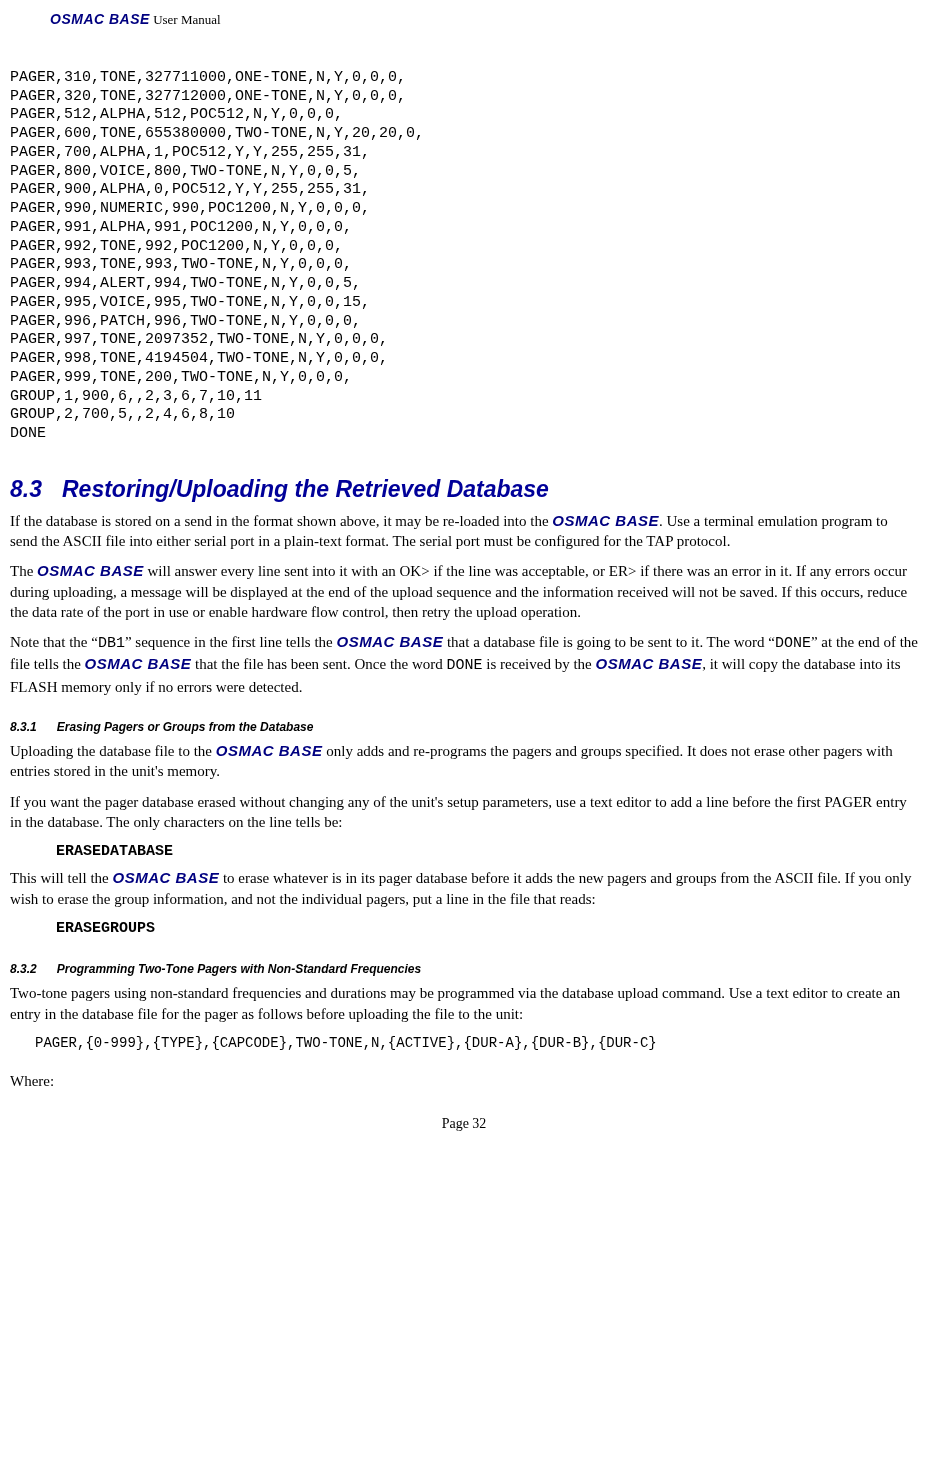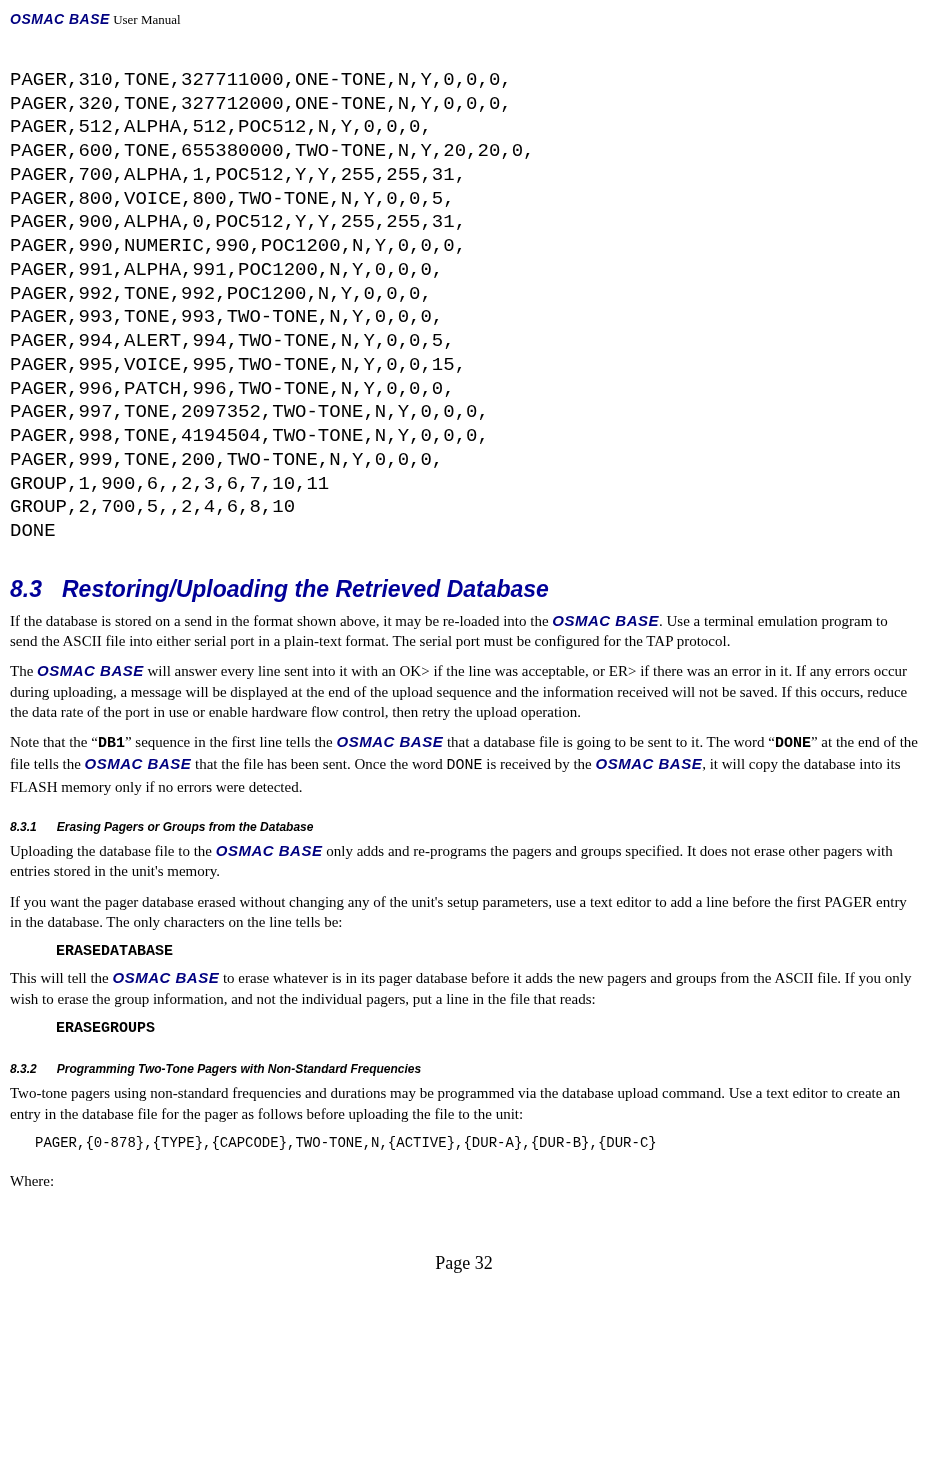--- a/index.html
+++ b/index.html
@@ -7,39 +7,40 @@
     max-width: 938px;
     margin: 0;
     padding: 10px 20px 20px 10px;
     color: #000;
     font-size: 15px;
     line-height: 1.35;
   }
   .header-title {
     font-size: 13px;
     margin-bottom: 40px;
+    margin-left: 40px;
   }
   .brand {
     font-family: Impact, 'Arial Black', sans-serif;
     font-weight: bold;
     font-style: italic;
     color: #000080;
     letter-spacing: 0.5px;
     font-size: 14px;
   }
   .brand-inline {
     font-family: Impact, 'Arial Black', sans-serif;
     font-weight: bold;
     font-style: italic;
     color: #000080;
     letter-spacing: 0.5px;
   }
   .code-block {
     font-family: 'Courier New', Courier, monospace;
-    font-size: 19px;
+    font-size: 15px;
     white-space: pre;
     margin: 10px 0 30px 0;
     line-height: 1.25;
   }
   h2.section {
     color: #000099;
     font-family: Arial, Helvetica, sans-serif;
     font-style: italic;
     font-weight: bold;
     font-size: 23px;
@@ -61,40 +62,40 @@
     margin-right: 20px;
   }
   p {
     margin: 6px 0 10px 0;
   }
   .mono {
     font-family: 'Courier New', Courier, monospace;
   }
   .bold-mono {
     font-family: 'Courier New', Courier, monospace;
-    font-weight: bold;
+    font-weight: normal;
   }
   .indent-code {
     font-family: 'Courier New', Courier, monospace;
     font-weight: bold;
     margin-left: 46px;
     margin-top: 6px;
     margin-bottom: 6px;
   }
   .indent-code-n {
     font-family: 'Courier New', Courier, monospace;
     margin-left: 25px;
     margin-top: 6px;
     margin-bottom: 18px;
     font-size: 14px;
   }
   .footer {
     text-align: center;
-    margin-top: 60px;
-    font-size: 18px;
+    margin-top: 24px;
+    font-size: 14px;
   }
 </style>
 </head>
 <body>
 
 <div class="header-title">
   <span class="brand">OSMAC BASE</span><span> User Manual</span>
 </div>
 
 <div class="code-block">PAGER,310,TONE,327711000,ONE-TONE,N,Y,0,0,0,
@@ -151,17 +152,17 @@
 </p>
 
 <div class="indent-code">ERASEGROUPS</div>
 
 <h3 class="subsection">
   <span class="sub-num">8.3.2</span><span>Programming Two-Tone Pagers with Non-Standard Frequencies</span>
 </h3>
 
 <p>Two-tone pagers using non-standard frequencies and durations may be programmed via the database upload command.  Use a text editor to create an entry in the database file for the pager as follows before uploading the file to the unit:</p>
 
-<div class="indent-code-n">PAGER,{0-878},{TYPE},{CAPCODE},TWO-TONE,N,{ACTIVE},{DUR-A},{DUR-B},{DUR-C}</div>
+<div class="indent-code-n">PAGER,{0-999},{TYPE},{CAPCODE},TWO-TONE,N,{ACTIVE},{DUR-A},{DUR-B},{DUR-C}</div>
 
 <p>Where:</p>
 
 <div class="footer">Page 32</div>
 
 </body></html>

